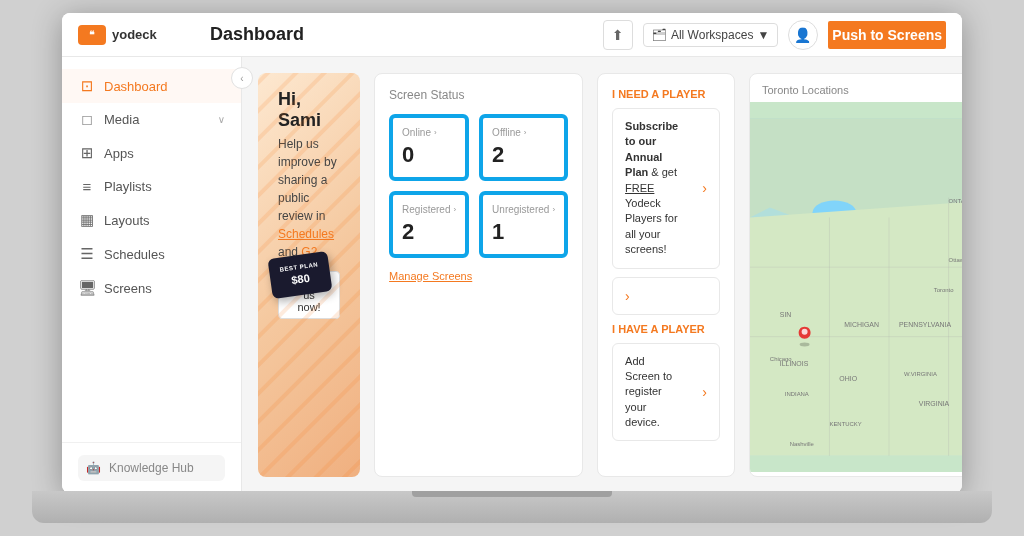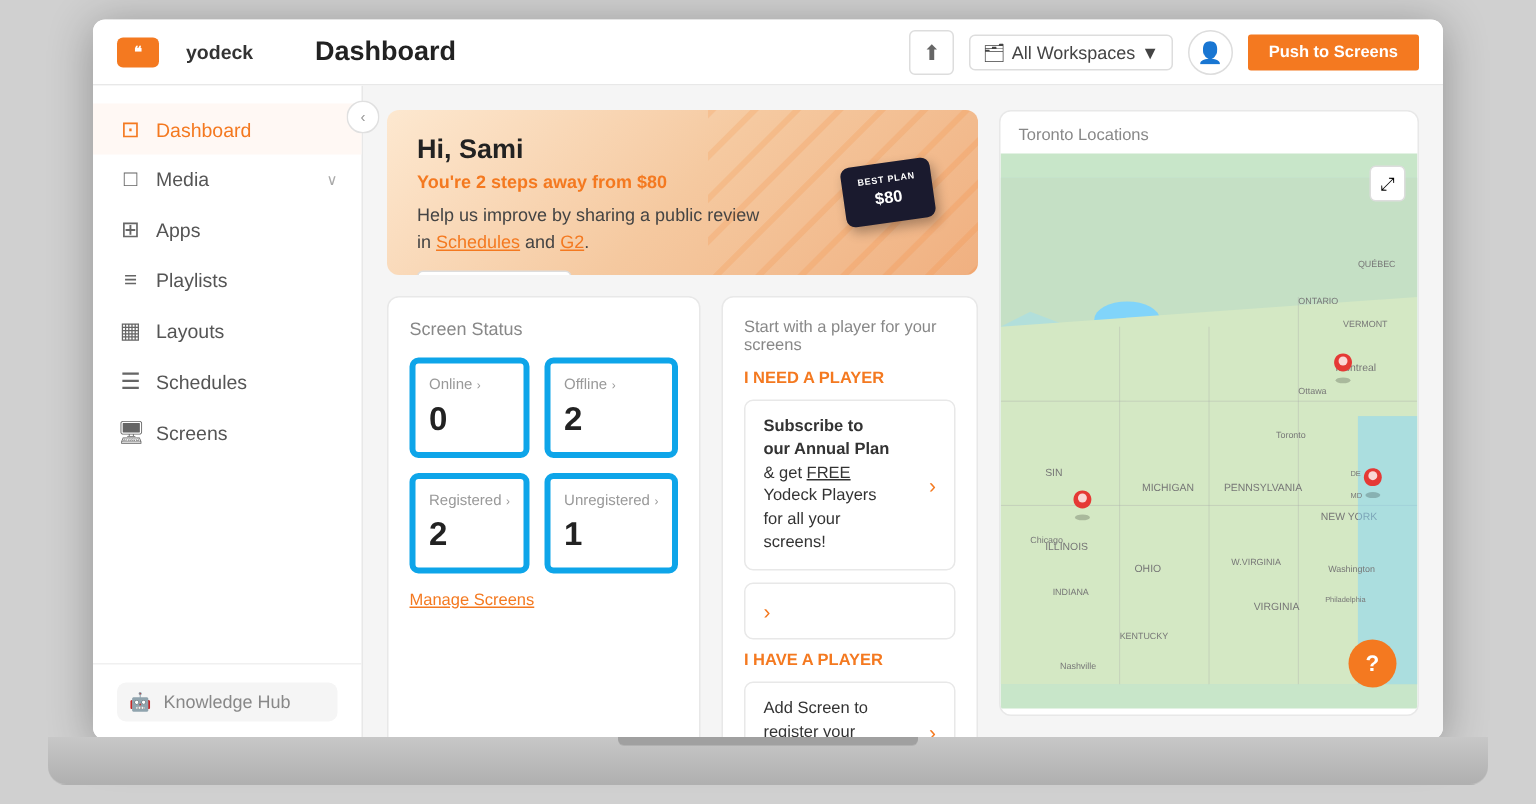--- a/index.html
+++ b/index.html
@@ -63,21 +63,21 @@
       min-width: 120px;
     }
     .logo-icon {
       width: 28px; height: 20px;
       background: #f47920;
       border-radius: 4px;
       display: flex; align-items: center; justify-content: center;
       color: #fff; font-size: 10px; font-weight: bold;
     }
     .logo-text {
-      font-size: 13px; font-weight: 600; color: #333; margin-left: 12px;
+      font-size: 13px; font-weight: 600; color: #333;
     }
     .topbar-title {
       flex: 1;
       font-size: 18px;
       font-weight: 600;
       color: #222;
     }
     .topbar-actions {
       display: flex;
       align-items: center;
@@ -110,22 +110,22 @@
       display: flex; align-items: center; justify-content: center;
       cursor: pointer;
       color: #666;
       font-size: 14px;
     }
     .push-btn {
       background: #f47920;
       color: #fff;
       border: none;
       border-radius: 2px;
-      padding: 6px 14px;
-      font-size: 11px;
+      padding: 6px 4px;
+      font-size: 14px;
       font-weight: 600;
       cursor: pointer;
       white-space: nowrap;
     }
 
     
     .main-layout {
       display: flex;
       flex: 1;
       overflow: hidden;
@@ -203,21 +203,21 @@
       flex: 1;
       background: #f5f5f5;
       overflow-y: auto;
       padding: 16px;
       display: flex;
       gap: 14px;
     }
     .content-left {
       flex: 1;
       display: flex;
-      flex-direction: column;
+      flex-direction: row;
       gap: 14px;
     }
     .content-right {
       width: 280px;
       min-width: 280px;
     }
 
     
     .welcome-card {
       background: linear-gradient(135deg, #fde8d0 0%, #f5c9a0 50%, #f0b080 100%);
@@ -496,21 +496,20 @@
             <svg style="position:absolute;right:0;top:0;width:180px;height:100%;opacity:0.15">
               <defs>
                 <pattern id="diag" width="20" height="20" patternUnits="userSpaceOnUse" patternTransform="rotate(45)">
                   <line x1="0" y1="0" x2="0" y2="20" stroke="#f47920" stroke-width="8"></line>
                 </pattern>
               </defs>
               <rect width="100%" height="100%" fill="url(#diag)"></rect>
             </svg>
             <div class="welcome-content">
               <div class="welcome-title">Hi, Sami</div>
-              <div class="welcome-subtitle">You're 2 steps away from $80</div>
               <div class="welcome-text">
                 Help us improve by sharing a public review in <span style="color:#f47920;text-decoration:underline;cursor:pointer">Schedules</span> and <span style="color:#f47920;text-decoration:underline;cursor:pointer">G2</span>.
               </div>
               <button class="review-btn">Review us now!</button>
             </div>
 
             <div class="gift-card">
               <div>
                 <div style="font-size:6px;letter-spacing:0.5px">BEST PLAN</div>
                 <div style="font-size:11px">$80</div>
@@ -549,21 +548,20 @@
                     <span>Unregistered</span>
                     <span class="chevron">›</span>
                   </div>
                   <div class="status-count">1</div>
                 </div>
               </div>
               <div class="manage-link">Manage Screens</div>
             </div>
 
             <div class="player-card">
-              <div class="player-card-title">Start with a player for your screens</div>
               <div class="player-section-title">I NEED A PLAYER</div>
               <div class="player-option">
                 <div class="player-option-text">
                   <strong>Subscribe to our Annual Plan</strong> &amp; get <span style="text-decoration:underline">FREE</span> Yodeck Players for all your screens!
                 </div>
                 <span class="player-option-arrow">›</span>
               </div>
               <div class="player-option">
                 <span class="player-option-arrow">›</span>
               </div>

